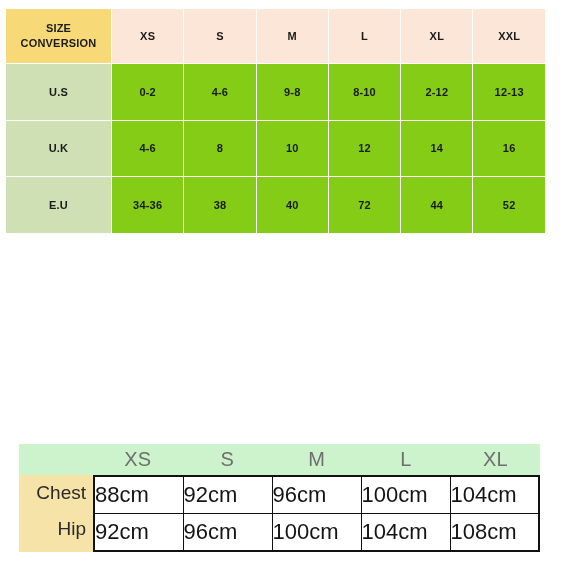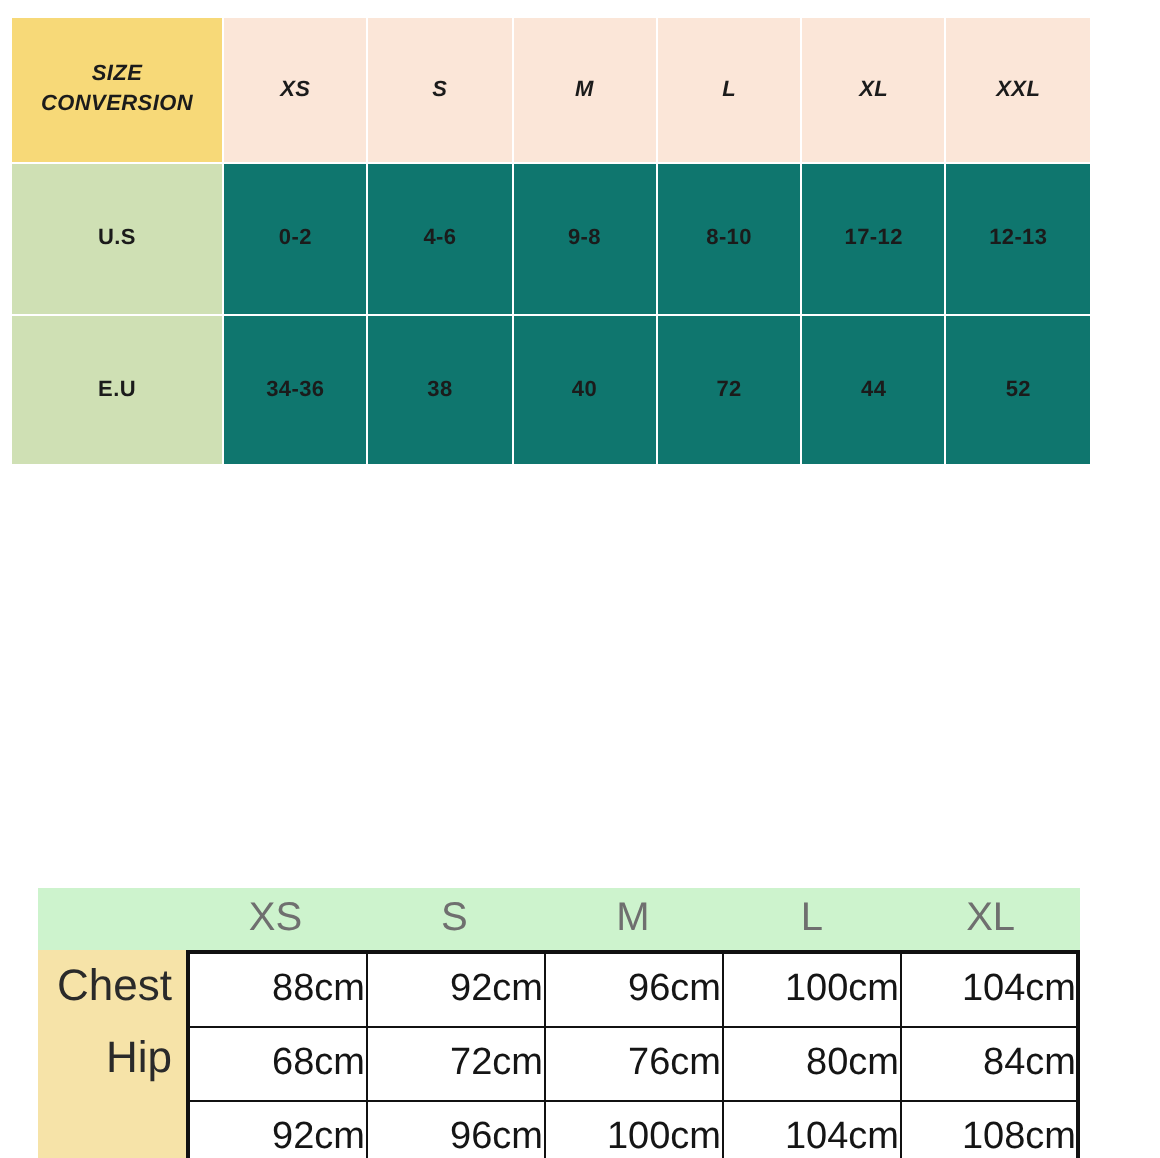--- a/index.html
+++ b/index.html
@@ -44,23 +44,23 @@
     font-size: 11.5px;
     line-height: 1.35;
   }
   .sc-head {
     background: #fbe6d8;
   }
   .sc-rowlabel {
     background: #cfe0b4;
   }
   .sc-cell {
-    background: #0f766e;
-  }
-  #size-conversion-table tr.sc-header-row { height: 55px; font-style: italic; }
+    background: #84cc16;
+  }
+  #size-conversion-table tr.sc-header-row { height: 55px; }
   #size-conversion-table tr.sc-data-row   { height: 56.6px; }
 
   
   #measurement-block {
     position: absolute;
     left: 19px;
     top: 444px;
     width: 521px;
   }
   #measurement-head {
@@ -92,37 +92,37 @@
     width: 74px;
     flex: 0 0 74px;
     background: #f6e3a8;
   }
   #measurement-body .mb-label {
     height: 36px;
     display: flex;
     align-items: center;
     justify-content: flex-end;
     padding-right: 7px;
-    font-size: 22px;
+    font-size: 19px;
     color: #2a2a2a;
     box-sizing: border-box;
   }
   #measurement-table {
     border-collapse: collapse;
     table-layout: fixed;
     width: 447px;
     border: 2px solid #111111;
     background: #ffffff;
   }
   #measurement-table td {
     border: 1px solid #111111;
     height: 36px;
-    text-align: right;
+    text-align: left;
     vertical-align: middle;
-    font-size: 19px;
+    font-size: 22px;
     color: #151515;
     padding: 0;
   }
 </style>
 </head>
 <body>
 
 <table id="size-conversion-table">
   <colgroup>
     <col class="c-label">
@@ -146,24 +146,33 @@
       <th class="sc-head">XL</th>
       <th class="sc-head">XXL</th>
     </tr>
 
     <tr class="sc-data-row">
       <td class="sc-rowlabel">U.S</td>
       <td class="sc-cell">0-2</td>
       <td class="sc-cell">4-6</td>
       <td class="sc-cell">9-8</td>
       <td class="sc-cell">8-10</td>
-      <td class="sc-cell">17-12</td>
+      <td class="sc-cell">2-12</td>
       <td class="sc-cell">12-13</td>
     </tr>
 
+    <tr class="sc-data-row">
+      <td class="sc-rowlabel">U.K</td>
+      <td class="sc-cell">4-6</td>
+      <td class="sc-cell">8</td>
+      <td class="sc-cell">10</td>
+      <td class="sc-cell">12</td>
+      <td class="sc-cell">14</td>
+      <td class="sc-cell">16</td>
+    </tr>
 
     <tr class="sc-data-row">
       <td class="sc-rowlabel">E.U</td>
       <td class="sc-cell">34-36</td>
       <td class="sc-cell">38</td>
       <td class="sc-cell">40</td>
       <td class="sc-cell">72</td>
       <td class="sc-cell">44</td>
       <td class="sc-cell">52</td>
     </tr>
@@ -188,27 +197,20 @@
     </div>
 
     <table id="measurement-table">
       <tbody>
         <tr>
           <td>88cm</td>
           <td>92cm</td>
           <td>96cm</td>
           <td>100cm</td>
           <td>104cm</td>
-        </tr>
-        <tr>
-          <td>68cm</td>
-          <td>72cm</td>
-          <td>76cm</td>
-          <td>80cm</td>
-          <td>84cm</td>
         </tr>
         <tr>
           <td>92cm</td>
           <td>96cm</td>
           <td>100cm</td>
           <td>104cm</td>
           <td>108cm</td>
         </tr>
       </tbody>
     </table>

